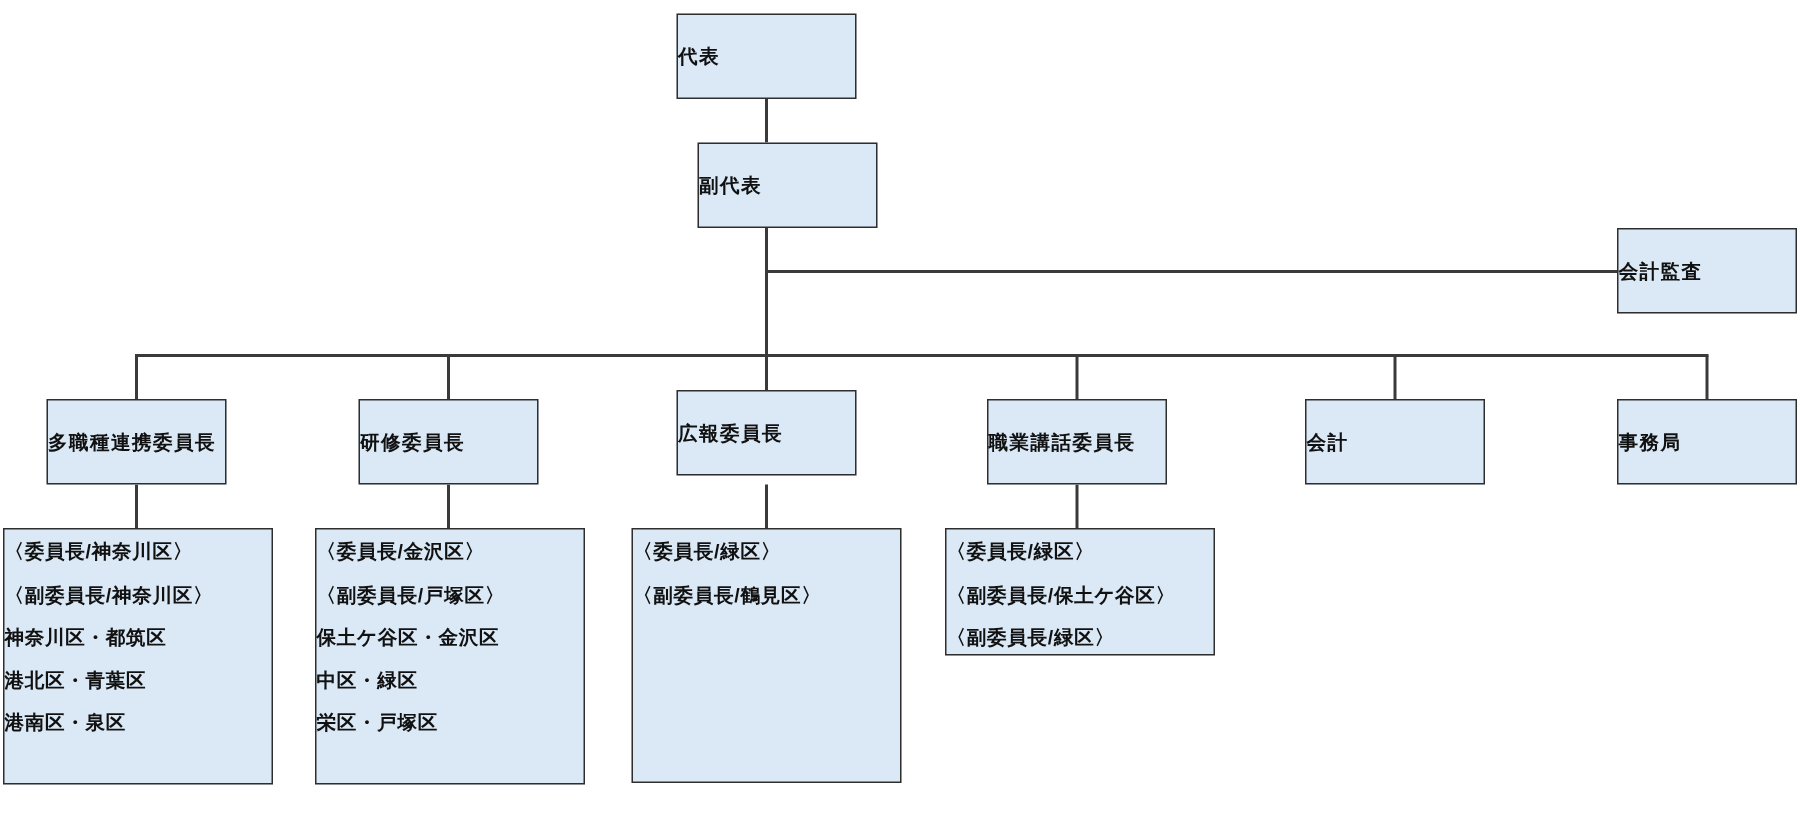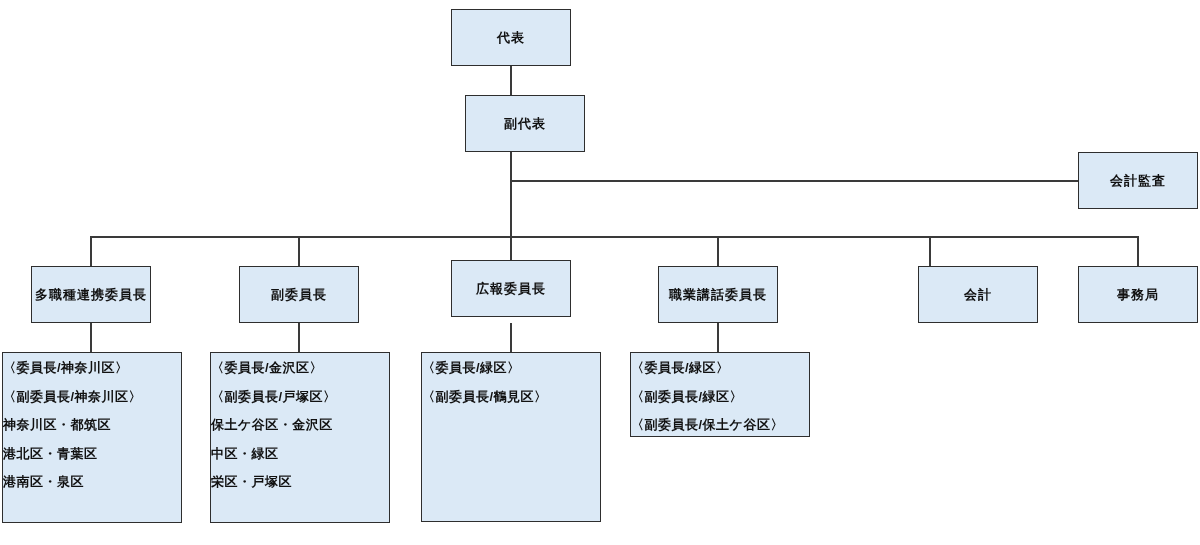--- a/index.html
+++ b/index.html
@@ -18,21 +18,21 @@
     overflow:hidden;
     position:relative;
   }
   .chart{position:absolute;left:0;top:0;width:1200px;height:545px;}
   .node{
     position:absolute;
     box-sizing:border-box;
     width:120px;height:57px;
     background:var(--node-fill);
     border:1.5px solid var(--node-border);
-    display:flex;align-items:center;justify-content:center;
+    display:flex;align-items:center;
     font-size:13px;font-weight:700;letter-spacing:1px;
     white-space:nowrap;
   }
   .detail{
     position:absolute;
     box-sizing:border-box;
     width:180px;
     background:var(--node-fill);
     border:1.5px solid var(--node-border);
     padding-top:1px;
@@ -74,29 +74,29 @@
     <span>副代表</span>
   </div>
   <div class="node" style="left:1078px;top:152px">
     <span>会計監査</span>
   </div>
 
   <div class="node" style="left:31px;top:266px">
     <span>多職種連携委員長</span>
   </div>
   <div class="node" style="left:239px;top:266px">
-    <span>副委員長</span>
+    <span>研修委員長</span>
   </div>
   <div class="node" style="left:451px;top:260px">
     <span>広報委員長</span>
   </div>
   <div class="node" style="left:658px;top:266px">
     <span>職業講話委員長</span>
   </div>
-  <div class="node" style="left:918px;top:266px">
+  <div class="node" style="left:870px;top:266px">
     <span>会計</span>
   </div>
   <div class="node" style="left:1078px;top:266px">
     <span>事務局</span>
   </div>
 
   <div class="detail" style="left:2px;top:352px;height:171px">
     <div class="dline">〈委員長/神奈川区〉</div>
     <div class="dline">〈副委員長/神奈川区〉</div>
     <div class="dline">神奈川区・都筑区</div>
@@ -112,17 +112,17 @@
     <div class="dline">栄区・戸塚区</div>
   </div>
 
   <div class="detail" style="left:421px;top:352px;height:170px">
     <div class="dline">〈委員長/緑区〉</div>
     <div class="dline">〈副委員長/鶴見区〉</div>
   </div>
 
   <div class="detail" style="left:630px;top:352px;height:85px">
     <div class="dline">〈委員長/緑区〉</div>
+    <div class="dline">〈副委員長/保土ケ谷区〉</div>
     <div class="dline">〈副委員長/緑区〉</div>
-    <div class="dline">〈副委員長/保土ケ谷区〉</div>
   </div>
 
 </div>
 
 </body></html>

